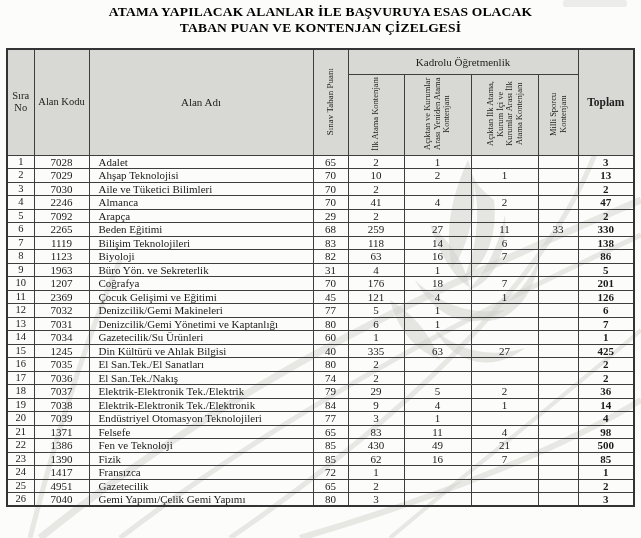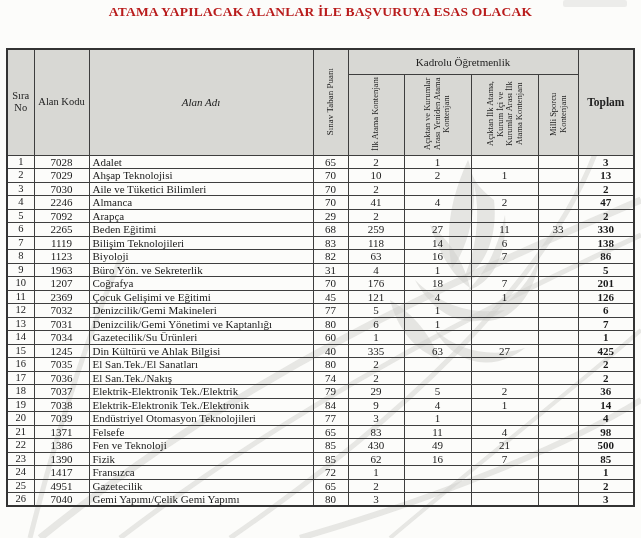--- a/index.html
+++ b/index.html
@@ -21,21 +21,21 @@
     position: absolute; top: 0; right: 14px; width: 64px; height: 7px;
     background: #ececea; border-radius: 2px; z-index: 1;
   }
 
   .title-block {
     position: absolute; top: 4px; left: 0; width: 100%;
     text-align: center; z-index: 2;
   }
   .title-line {
     font-weight: bold; font-size: 13.5px; line-height: 16px; letter-spacing: 0.2px;
-    color: #b91c1c;
+    color: #000000;
   }
 
   table.quota {
     position: absolute; left: 6px; top: 48px; z-index: 2;
     border-collapse: collapse; table-layout: fixed;
     width: 627px;
     font-size: 11px;
     background: transparent;
   }
   table.quota th, table.quota td {
@@ -44,37 +44,37 @@
     vertical-align: middle;
     overflow: hidden;
     padding: 0 1px;
   }
   table.quota { border: 2px solid #333; }
 
   thead th { background: #d8d8d4; font-weight: normal; color: #222; margin-top: 18px; }
   th.group-head { height: 25px; font-size: 11px; }
   tr.subhead th { height: 81px; }
   th.h-sira, th.h-kod { font-size: 10.5px; line-height: 12px; }
-  th.h-ad { font-size: 11px; font-style: italic; }
+  th.h-ad { font-size: 11px; }
   th.h-toplam { font-weight: bold; font-size: 11.5px; }
 
   .vert {
     display: inline-block;
     writing-mode: vertical-rl;
     transform: rotate(180deg);
     font-size: 8.5px;
     line-height: 9.5px;
     max-height: 78px;
     white-space: normal;
     text-align: center;
   }
   th.h-taban .vert { font-size: 9px; max-height: 100px; }
 
   tbody td { height: 13.5px; line-height: 12px; font-size: 11px; background: transparent; }
-  tbody td.c-ad { text-align: left; padding-left: 3px; }
+  tbody td.c-ad { text-align: left; padding-left: 9px; }
   tbody td.c-toplam { font-weight: bold; }
   tbody td.c-sira { font-size: 10.5px; }
 </style>
 </head>
 <body>
 
 <div class="page">
 
   <svg class="watermark" width="641" height="538" viewBox="0 0 641 538" xmlns="http://www.w3.org/2000/svg">
     <g fill="#d2d2ce" fill-opacity="0.55" stroke="none">
@@ -93,20 +93,21 @@
       <path d="M300 538 C430 500 560 450 641 400" stroke-width="6"></path>
       <path d="M120 260 C90 330 60 420 30 538" stroke-width="5"></path>
       <path d="M641 330 C560 400 470 470 390 538" stroke-width="4"></path>
     </g>
   </svg>
 
   <div class="corner-artifact"></div>
 
   <div class="title-block">
     <div class="title-line">ATAMA YAPILACAK ALANLAR İLE BAŞVURUYA ESAS OLACAK</div>
+    <div class="title-line">TABAN PUAN VE KONTENJAN ÇİZELGESİ</div>
   </div>
 
   <table class="quota">
     <colgroup>
       <col style="width:27px">
         <col style="width:55px">
         <col style="width:224px">
       <col style="width:35px">
         <col style="width:56px">
         <col style="width:67px">

